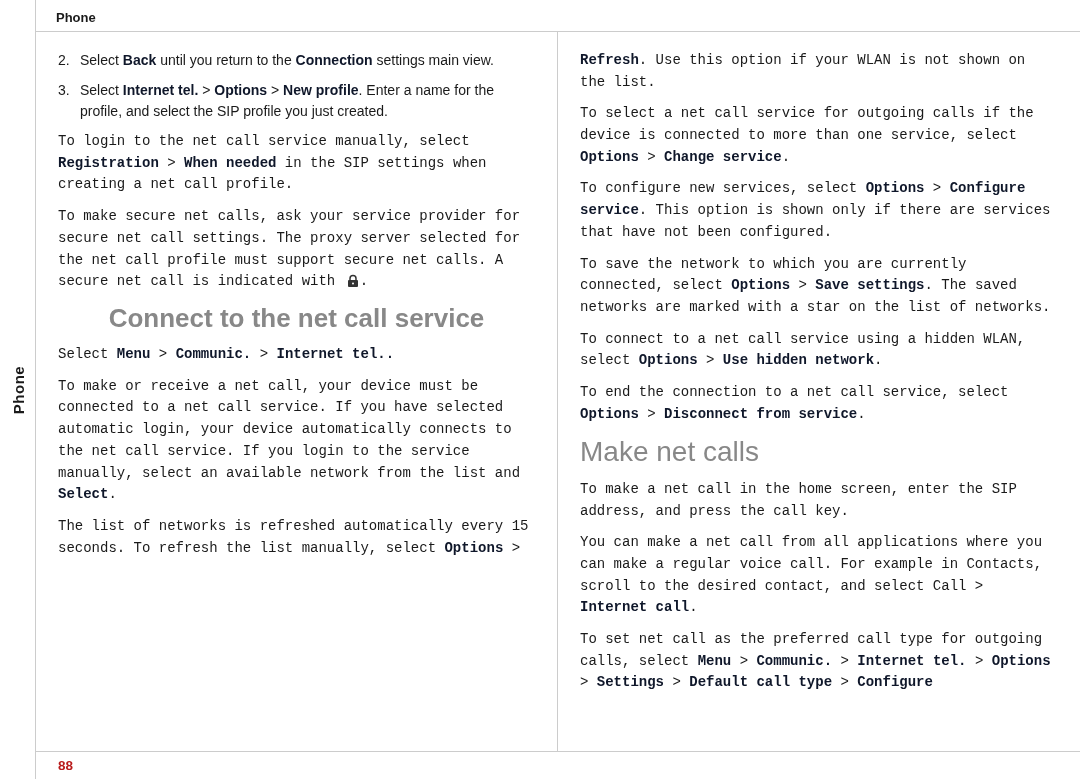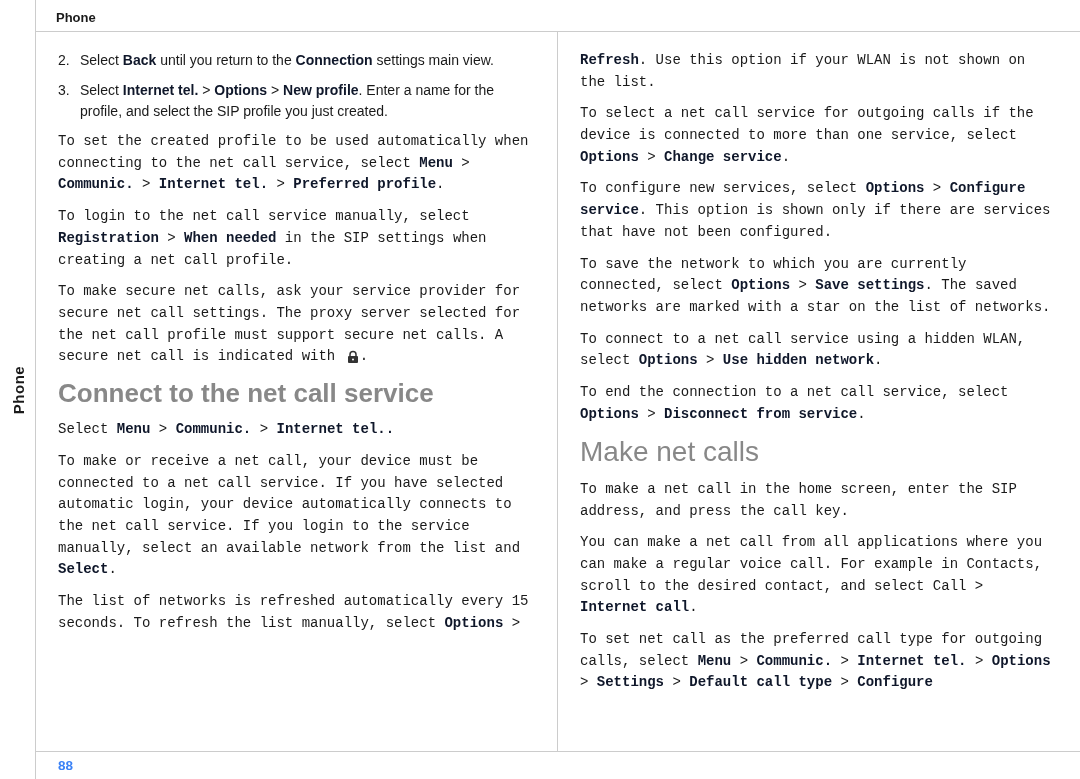--- a/index.html
+++ b/index.html
@@ -82,21 +82,21 @@
     .col-right {
       width: 50%;
       padding: 18px 22px 18px 22px;
     }
 
     
     .page-footer {
       padding: 6px 22px;
       font-size: 13.5px;
       font-weight: bold;
-      color: #3b82f6;
+      color: #b91c1c;
       border-top: 1px solid #cccccc;
     }
 
     
     p {
       margin-bottom: 10px;
       line-height: 1.55;
       font-size: 14px;
       font-family: Liberation Mono, monospace;
     }
@@ -106,20 +106,21 @@
       font-weight: bold;
     }
 
     .section-title {
       font-size: 26px;
       font-weight: bold;
       color: #888888;
       line-height: 1.2;
       margin-bottom: 10px;
       margin-top: 6px;
+      text-align: center;
     }
 
     .section-title-right {
       font-size: 28px;
       font-weight: normal;
       color: #888888;
       line-height: 1.2;
       margin-bottom: 10px;
       margin-top: 6px;
     }
@@ -172,23 +173,20 @@
         <div class="numbered-item">
           <span class="num">2.</span>
           <span>Select <span class="link">Back</span> until you return to the <span class="link">Connection</span> settings main view.</span>
         </div>
 
         <div class="numbered-item">
           <span class="num">3.</span>
           <span>Select <span class="link">Internet tel.</span> &gt; <span class="link">Options</span> &gt; <span class="link">New profile</span>. Enter a name for the profile, and select the SIP profile you just created.</span>
         </div>
 
-        <p>
-          To set the created profile to be used automatically when connecting to the net call service, select <span class="link">Menu</span> &gt; <span class="link">Communic.</span> &gt; <span class="link">Internet tel.</span> &gt; <span class="link">Preferred profile</span>.
-        </p>
 
         <p>
           To login to the net call service manually, select <span class="link">Registration</span> &gt; <span class="link">When needed</span> in the SIP settings when creating a net call profile.
         </p>
 
         <p>
           To make secure net calls, ask your service provider for secure net call settings. The proxy server selected for the net call profile must support secure net calls. A secure net call is indicated with <span class="lock-icon"><svg viewBox="0 0 14 14" fill="none" xmlns="http://www.w3.org/2000/svg">
                 <rect x="2" y="6" width="10" height="7" rx="1" fill="#333"></rect>
                 <path d="M4 6V4.5C4 2.84 5.34 1.5 7 1.5C8.66 1.5 10 2.84 10 4.5V6" stroke="#333" stroke-width="1.5" fill="none"></path>
                 <circle cx="7" cy="9.5" r="1" fill="white"></circle>

